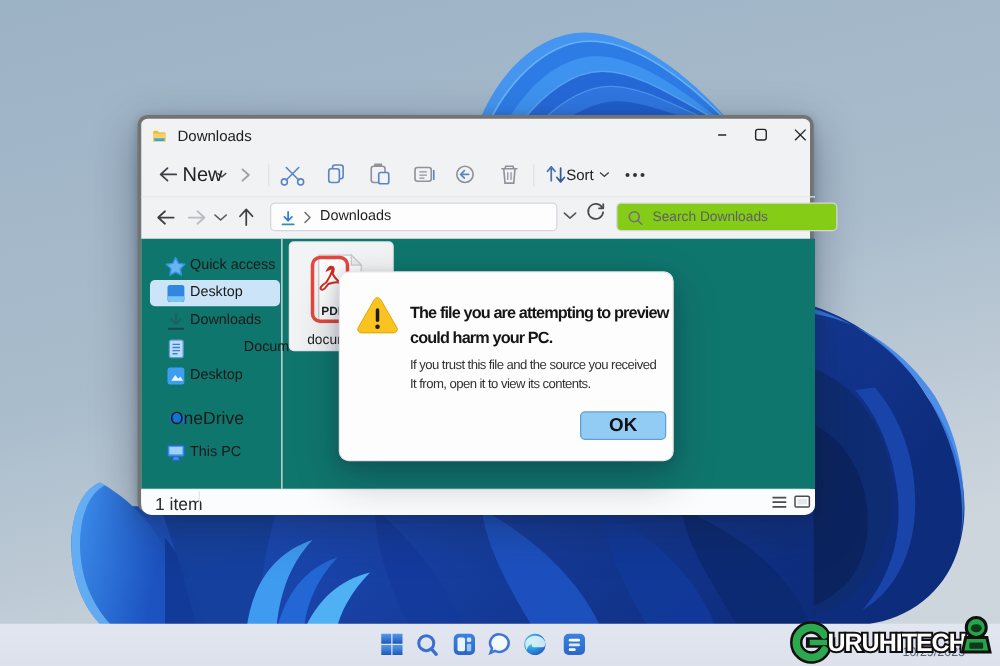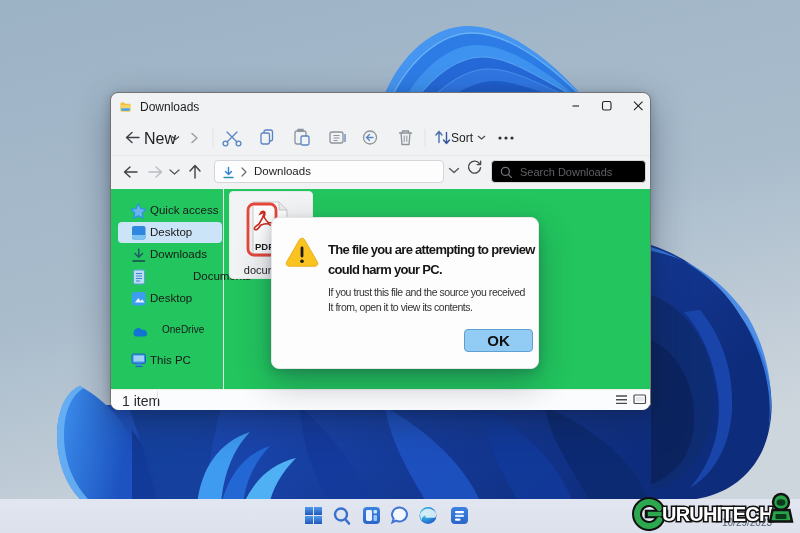--- a/index.html
+++ b/index.html
@@ -99,21 +99,21 @@
     <path d="M117.3 9.2 C120 4.6 127 3 131.2 6.8 C134 9.4 133.8 12.6 131.8 13.8 L124.5 13.8 C122.7 13.8 122 12.5 122.7 11.2 C120.2 11.8 118.7 13.6 118.5 16.2 C117.2 14.2 117 11.6 117.3 9.2 Z" fill="#e2f4f9" opacity="0.88"></path>
     <rect x="148" y="3" width="17" height="17" rx="4" fill="url(#tb)"></rect>
     <rect x="152" y="7" width="9" height="2.2" rx="1" fill="#fff"></rect>
     <rect x="152" y="10.8" width="9" height="2.2" rx="1" fill="#dceaff"></rect>
     <rect x="152" y="14.6" width="5.5" height="2.2" rx="1" fill="#fff"></rect>
   </svg>
 </div>
 
 <div class="abs" style="left:110px;top:92px;width:541px;height:318px;background:#f0f2f4;
      border-radius:8px;box-shadow:0 12px 36px rgba(20,30,50,0.38), 0 2px 8px rgba(20,30,50,0.22);
-     border:1px solid #737373;box-sizing:border-box;">
+     border:3px solid #737373;box-sizing:border-box;">
 
   <svg class="abs" style="left:9px;top:9px;" width="11" height="10" viewBox="0 0 11 10">
     <path d="M0.5 1.5 a1 1 0 0 1 1-1 h2.6 l1 1.2 h4.4 a1 1 0 0 1 1 1 V8.5 a1 1 0 0 1-1 1 H1.5 a1 1 0 0 1-1-1 Z" fill="#eebe3d"></path>
     <path d="M0.5 3 h10 V8.5 a1 1 0 0 1-1 1 H1.5 a1 1 0 0 1-1-1 Z" fill="#f7d266"></path>
     <path d="M1.3 6.3 h8.4 V8 a0.8 0.8 0 0 1-0.8 0.8 H2.1 a0.8 0.8 0 0 1-0.8-0.8 Z" fill="#3da0e8"></path>
     <path d="M1.3 6.3 h8.4 v0.7 h-8.4 Z" fill="#7cc6f2" opacity="0.7"></path>
   </svg>
   <div class="abs" style="left:29px;top:7px;font-size:12px;color:#1c1c1c;">Downloads</div>
   <svg class="abs" style="left:455px;top:0px;" width="86" height="28" viewBox="0 0 86 28">
     <line x1="6.5" y1="13" x2="13" y2="13" stroke="#222" stroke-width="1.1"></line>
@@ -187,30 +187,30 @@
       </svg>
       <div class="abs" style="left:39px;top:4px;font-size:11.5px;color:#1e1e1e;">Downloads</div>
     </div>
     <svg class="abs" style="left:336px;top:10px;" width="14" height="12" viewBox="0 0 14 12">
       <path d="M2.5 3.5 l4.5 4 4.5-4" fill="none" stroke="#55565b" stroke-width="1.3" stroke-linecap="round" stroke-linejoin="round"></path>
     </svg>
     <svg class="abs" style="left:355px;top:3px;" width="17" height="17" viewBox="0 0 17 17">
       <path d="M13.8 6.2 A6 6 0 1 0 14.5 9.8" fill="none" stroke="#4a4b50" stroke-width="1.4" stroke-linecap="round"></path>
       <path d="M14.6 3.2 v3.4 h-3.4" fill="none" stroke="#4a4b50" stroke-width="1.4" stroke-linecap="round" stroke-linejoin="round"></path>
     </svg>
-    <div class="abs" style="left:380px;top:5px;width:155px;height:23px;background:#000000;border:1px solid #d5d6da;border-radius:4px;box-sizing:border-box;">
+    <div class="abs" style="left:380px;top:5px;width:177px;height:23px;background:#84cc16;border:1px solid #d5d6da;border-radius:4px;box-sizing:border-box;">
       <svg class="abs" style="left:8px;top:5px;" width="13" height="13" viewBox="0 0 13 13">
         <circle cx="5.4" cy="5.4" r="4" fill="none" stroke="#717278" stroke-width="1.3"></circle>
         <line x1="8.4" y1="8.4" x2="11.4" y2="11.4" stroke="#717278" stroke-width="1.3" stroke-linecap="round"></line>
       </svg>
       <div class="abs" style="left:28px;top:4.5px;font-size:11px;color:#5f6066;">Search Downloads</div>
     </div>
   </div>
 
-  <div class="abs" style="left:0px;top:96px;width:539px;height:200px;background:#22c55e;">
+  <div class="abs" style="left:0px;top:96px;width:539px;height:200px;background:#0f766e;">
     <div class="abs" style="left:112px;top:0px;width:1px;height:200px;background:#e7e8ea;"></div>
     <div class="abs" style="left:7px;top:33px;width:104px;height:21px;background:#cce4f8;border-radius:4px;"></div>
     <svg class="abs" style="left:0px;top:0px;" width="112" height="200" viewBox="0 0 112 200">
 
       <path d="M27.5 15 l2.3 4.7 5.2 0.7 -3.8 3.6 0.9 5.1 -4.6-2.4 -4.6 2.4 0.9-5.1 -3.8-3.6 5.2-0.7 Z" fill="#6ab4f0" stroke="#2f93e8" stroke-width="1.2" stroke-linejoin="round"></path>
 
       <g transform="translate(21,37)">
         <rect x="0" y="0" width="13.5" height="13.5" rx="2" fill="#2f87e0"></rect>
         <path d="M0 9 h13.5 v1.5 a3 3 0 0 1-3 3 h-7.5 a3 3 0 0 1-3-3 Z" fill="#7cc3f2"></path>
       </g>
@@ -237,21 +237,21 @@
         <rect x="1.5" y="1.5" width="10.5" height="6" fill="#9fd1f7"></rect>
         <path d="M5 9.5 h3.5 l0.8 2.5 h-5 Z" fill="#3c8fe8"></path>
         <path d="M3.5 12.5 h7" stroke="#1f68b8" stroke-width="1.2"></path>
       </g>
     </svg>
     <div class="abs" style="left:39px;top:15px;font-size:11.5px;color:#191919;">Quick access</div>
     <div class="abs" style="left:39px;top:36.5px;font-size:11.5px;color:#191919;">Desktop</div>
     <div class="abs" style="left:39px;top:59px;font-size:11.5px;color:#191919;">Downloads</div>
     <div class="abs" style="left:39px;top:81px;font-size:11.5px;color:#191919;padding-left:43px;">Documents</div>
     <div class="abs" style="left:39px;top:103px;font-size:11.5px;color:#191919;">Desktop</div>
-    <div class="abs" style="left:51px;top:135px;font-size:10px;color:#191919;">OneDrive</div>
+    <div class="abs" style="left:23px;top:135px;font-size:14px;color:#191919;">OneDrive</div>
     <div class="abs" style="left:39px;top:165px;font-size:11.5px;color:#191919;">This PC</div>
 
     <div class="abs" style="left:118px;top:2px;width:84px;height:88px;background:#f2f3f4;border:1px solid #e7e8e9;border-radius:4px;box-sizing:border-box;"></div>
     <svg class="abs" style="left:134px;top:10px;" width="48" height="62" viewBox="0 0 48 62">
       <path d="M8 3 h26 l8 8 v46 H8 Z" fill="#fdfdfd" stroke="#c9cacc" stroke-width="1"></path>
       <path d="M34 3 l8 8 h-8 Z" fill="#ececec" stroke="#c9cacc" stroke-width="1"></path>
       <rect x="3" y="5" width="28" height="51" rx="6" fill="none" stroke="#e5473c" stroke-width="2.8"></rect>
       <path d="M15 15 c2-4 5-3 4 0 c-0.8 2.6-3 7-5 10 c-3 1.8-6 4.4-4 5.6 c1.6 1 4-2 5.6-4.4 c2.6-1 5.4-1.6 7.6-1.4 c2.8 2 5.6 2.6 6 1 c0.4-1.8-3-2.2-5.6-2 c-1.8-1.6-3.6-3.8-4.6-5.8 c0.8-2 1.4-4 0.6-5 Z" fill="none" stroke="#ce2a20" stroke-width="1.6"></path>
       <text x="10" y="51" font-size="9.5" font-weight="bold" fill="#1d1d1d" font-family="Liberation Sans">PDF</text>
     </svg>

